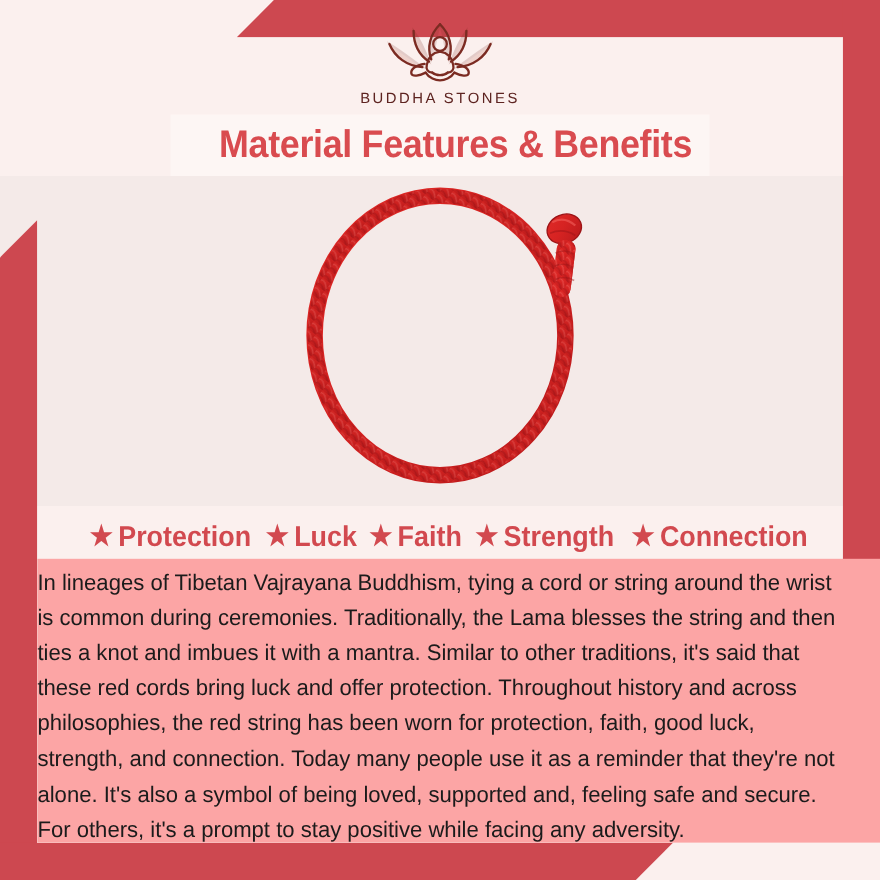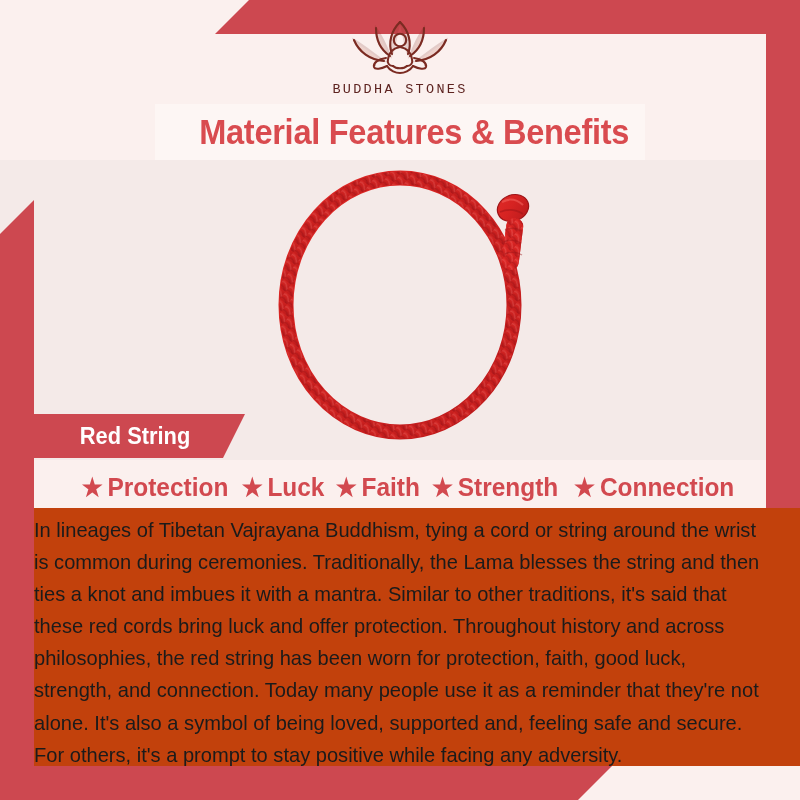--- a/index.html
+++ b/index.html
@@ -40,21 +40,21 @@
   }
 
   
   .logo-block {
     position:absolute; top:14px; left:0; right:0;
     display:flex; flex-direction:column; align-items:center;
   }
   .logo-mark { width:140px; height:68px; display:block; }
   .logo-wordmark {
     margin-top:0;
-    font-family:Liberation Mono, monospace;
+    font-family:Liberation Sans, sans-serif;
     font-size:13.5px;
     letter-spacing:2.3px;
     color:#5d2320;
   }
 
   
   .title-banner {
     position:absolute;
     top:104px; left:155px; width:490px; height:56px;
     background:#fdf6f4;
@@ -109,21 +109,21 @@
     font-weight:bold;
     transform:scaleX(0.94);
     white-space:nowrap;
   }
   .benefit .star { font-size:25px; line-height:1; }
 
   
   .copy-panel {
     position:absolute;
     top:508px; left:34px; right:0; bottom:34px;
-    background:#c2410c;
+    background:#fca5a5;
     padding:6px 22px 0 0;
   }
   .copy-text {
     font-size:20.4px;
     line-height:32.1px;
     color:#1b1b1b;
     text-align:left;
     padding-left:0;
     transform:scaleX(0.985);
     transform-origin:left top;
@@ -194,23 +194,20 @@
         <path d="M63,52 C66,55 74,55 77,52"></path>
       </g>
     </svg>
     <div class="logo-wordmark">BUDDHA STONES</div>
   </div>
 
   <div class="title-banner">
     <div class="title-text">Material Features &amp; Benefits</div>
   </div>
 
-  <div class="ribbon">
-    <div class="ribbon-text">Red String</div>
-  </div>
 
   <div class="benefits">
     <div class="benefit">
       <span class="star">★</span>
       <span>Protection</span>
     </div>
     <div class="benefit">
       <span class="star">★</span>
       <span>Luck</span>
     </div>

